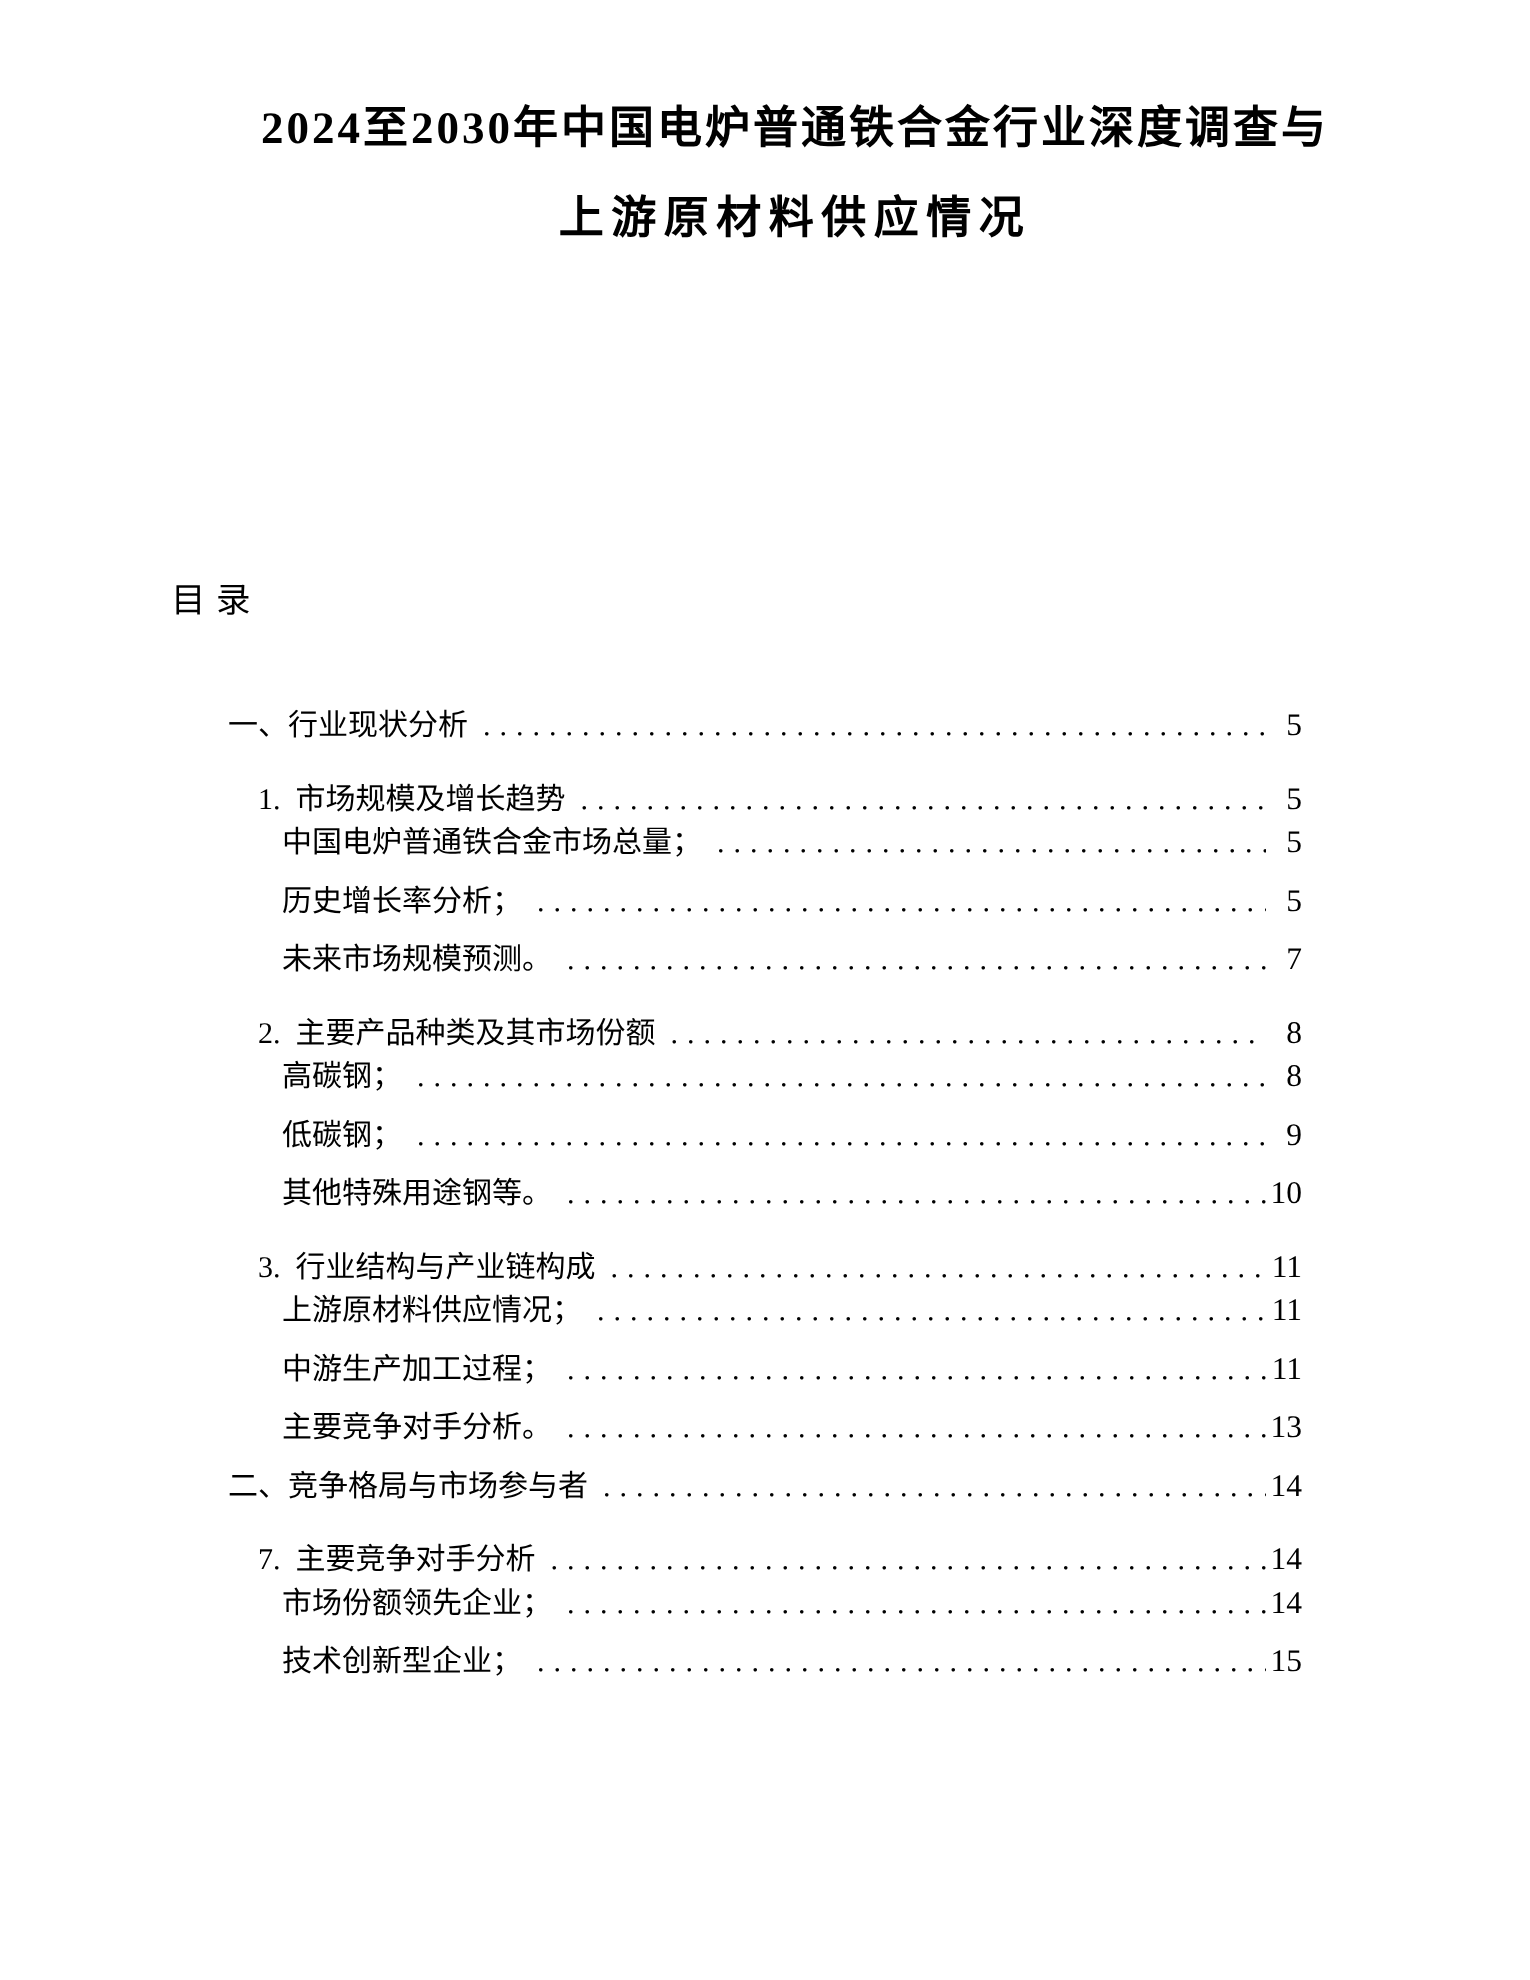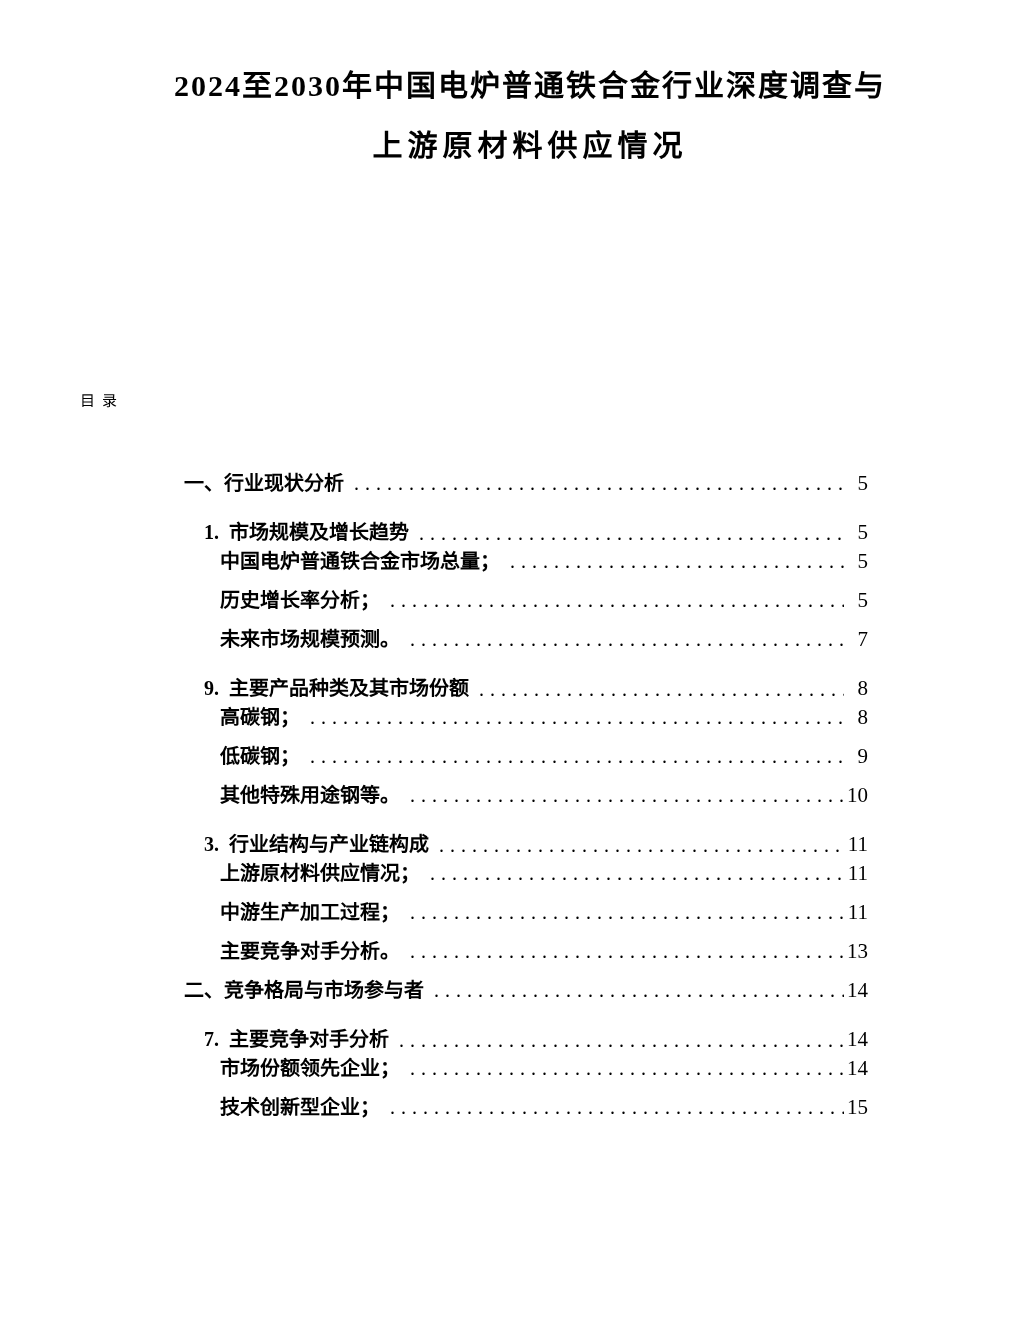--- a/index.html
+++ b/index.html
@@ -27,22 +27,22 @@
   .doc-title .title-line {
     line-height: 60px;
     white-space: nowrap;
   }
   .doc-title .title-line2 {
     letter-spacing: 5px;
   }
   
   .toc-heading {
     margin-top: 214px;
-    margin-left: 80px;
-    font-size: 15px;
+    margin-left: 114px;
+    font-size: 23px;
     letter-spacing: 7px;
     line-height: 22px;
     font-weight: normal;
   }
   
   .toc {
     margin-top: 55px;
     padding: 0 152px;
   }
   .toc-row {
@@ -50,23 +50,22 @@
     align-items: baseline;
     height: 39px;
     overflow: hidden;
     font-size: 20px;
   }
   .toc-row.lvl2 { padding-left: 20px; align-items: flex-end; }
   .toc-row.lvl3 { padding-left: 36px; }
   .toc-label {
     flex: 0 0 auto;
     white-space: pre;       
-    font-weight: bold;
+    font-weight: normal;
     padding-right: 10px;
-    margin-left: 32px;
   }
   .toc-dots {
     flex: 1 1 auto;
     overflow: hidden;
     white-space: nowrap;
     font-weight: normal;
     letter-spacing: 6px;
     font-size: 20px;
   }
   .toc-page {
@@ -110,21 +109,21 @@
         <span class="toc-label">历史增长率分析；</span>
         <span class="toc-dots">..........................................................................................</span>
         <span class="toc-page">5</span>
       </div>
       <div class="toc-row lvl3">
         <span class="toc-label">未来市场规模预测。</span>
         <span class="toc-dots">..........................................................................................</span>
         <span class="toc-page">7</span>
       </div>
       <div class="toc-row lvl2">
-        <span class="toc-label">9.  主要产品种类及其市场份额</span>
+        <span class="toc-label">2.  主要产品种类及其市场份额</span>
         <span class="toc-dots">..........................................................................................</span>
         <span class="toc-page">8</span>
       </div>
       <div class="toc-row lvl3">
         <span class="toc-label">高碳钢；</span>
         <span class="toc-dots">..........................................................................................</span>
         <span class="toc-page">8</span>
       </div>
       <div class="toc-row lvl3">
         <span class="toc-label">低碳钢；</span>

